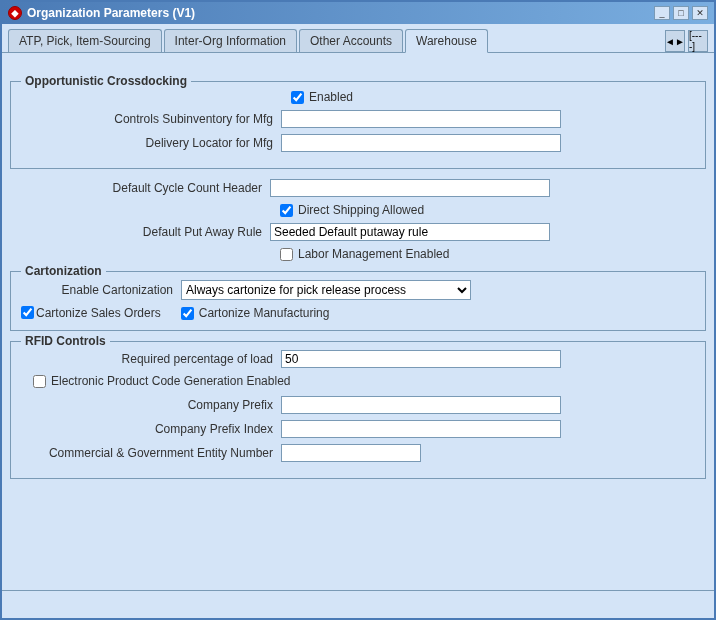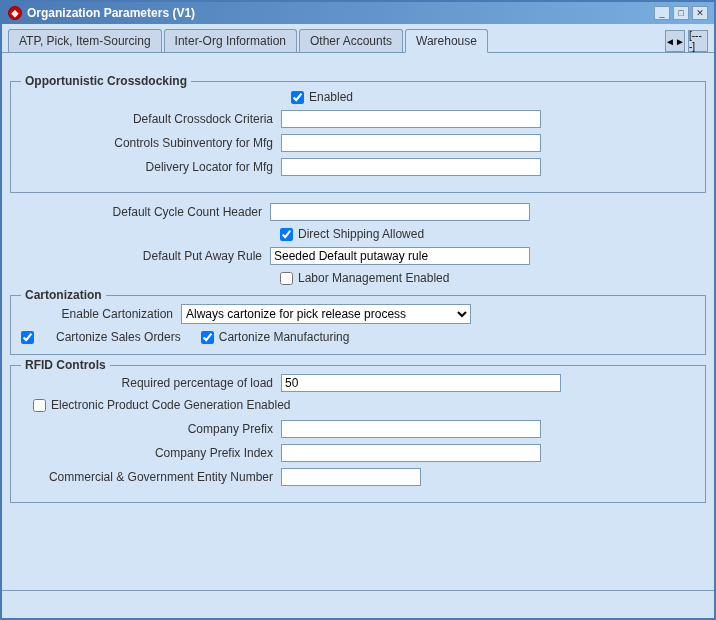--- a/index.html
+++ b/index.html
@@ -136,21 +136,21 @@
       flex-shrink: 0;
     }
     .form-input {
       height: 18px;
       border: 1px solid #7a9ab5;
       background: white;
       font-size: 12px;
       padding: 1px 3px;
     }
     .form-input-wide {
-      width: 260px;
+      width: 280px;
     }
     .checkbox-row {
       display: flex;
       align-items: center;
       gap: 5px;
       margin-bottom: 6px;
       margin-left: 270px;
     }
     .checkbox-row-left {
       display: flex;
@@ -233,24 +233,20 @@
   <div class="content-area">
 
     <div class="section-group section-group-top">
       <div class="section-title">Opportunistic Crossdocking</div>
 
       <div class="checkbox-row">
         <input type="checkbox" checked="" style="">
         <span class="checkbox-label">Enabled</span>
       </div>
 
-      <div class="form-row">
-        <div class="form-label" style="width:260px;">Default Crossdock Criteria</div>
-        <input type="text" class="form-input form-input-wide" value="" style="">
-      </div>
 
       <div class="form-row">
         <div class="form-label" style="width:260px;">Controls Subinventory for Mfg</div>
         <input type="text" class="form-input form-input-wide" value="" style="">
       </div>
 
       <div class="form-row">
         <div class="form-label" style="width:260px;">Delivery Locator for Mfg</div>
         <input type="text" class="form-input form-input-wide" value="" style="">
       </div>
@@ -284,21 +280,21 @@
       <div class="form-row">
         <div class="form-label" style="width:160px;">Enable Cartonization</div>
         <select class="select-input">
           <option>Always cartonize for pick release process</option>
           <option>Never cartonize</option>
           <option>Cartonize for LPN pick release only</option>
         </select>
       </div>
 
       <div class="cartonize-row">
-        <div style="display:flex;align-items:flex-end;gap:22px;">
+        <div style="display:flex;align-items:flex-start;gap:2px;">
           <input type="checkbox" checked="" style="">
           <span class="checkbox-label">Cartonize Sales Orders</span>
         </div>
         <div style="display:flex;align-items:flex-end;gap:5px;">
           <input type="checkbox" checked="" style="">
           <span class="checkbox-label">Cartonize Manufacturing</span>
         </div>
       </div>
     </div>
 

